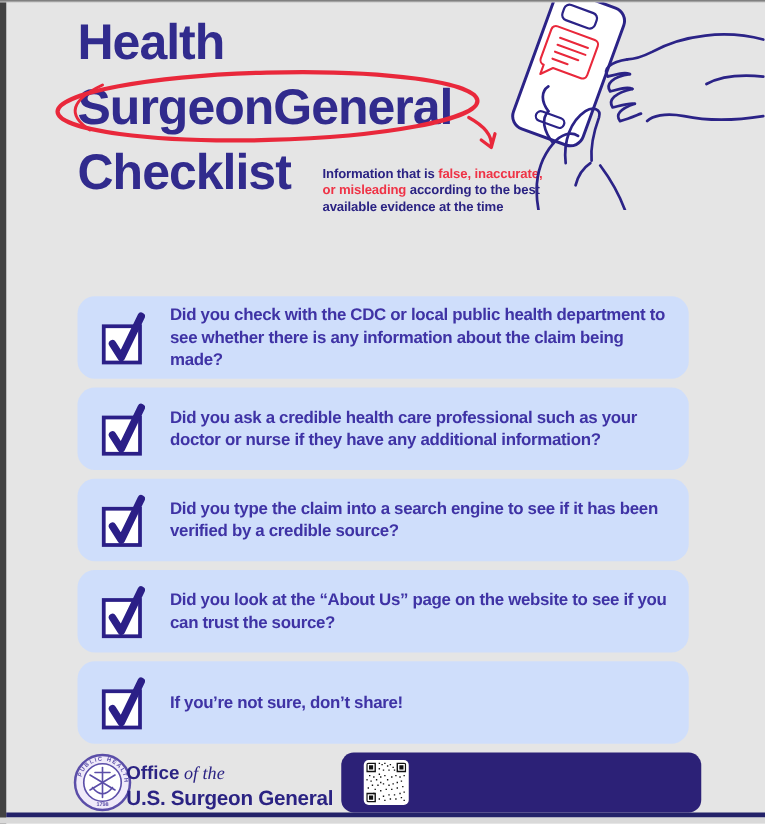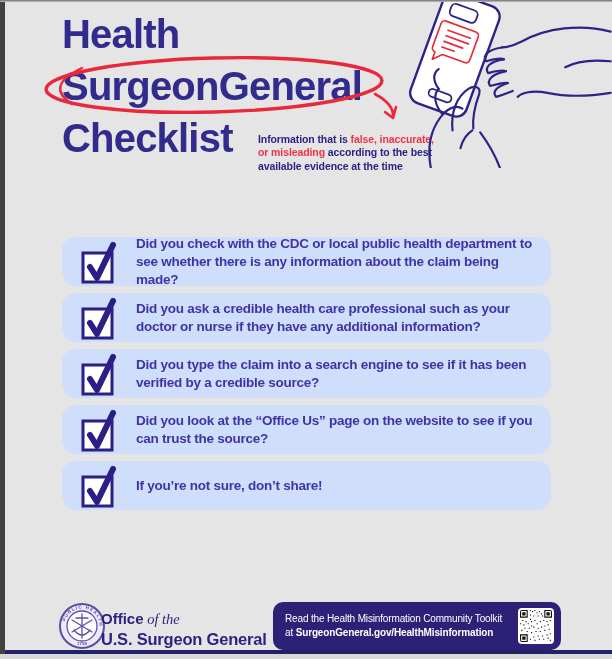--- a/index.html
+++ b/index.html
@@ -24,21 +24,21 @@
 
   
   .phone-svg{position:absolute;left:382px;top:2px;width:230px;height:166px;}
 
   
   .intro{position:absolute;left:62px;top:188px;font-size:15px;font-weight:700;letter-spacing:-0.2px;
          line-height:19px;color:#372e97;white-space:pre-line;}
 
   
   .checklist{position:absolute;left:62px;top:237px;width:489px;display:flex;flex-direction:column;gap:7px;}
-  .item{height:49px;background:#cfdefb;border-radius:14px;display:flex;align-items:center;
+  .item{height:66px;background:#cfdefb;border-radius:14px;display:flex;align-items:center;
         padding:0 14px 0 18px;box-sizing:border-box;}
   .checkbox{width:36px;height:48px;flex:0 0 36px;margin-right:20px;}
   .item-text{font-size:13.5px;font-weight:700;letter-spacing:-0.25px;line-height:18px;
              color:#3f33a5;white-space:pre-line;}
 
   
   .seal{position:absolute;left:58px;top:602px;width:48px;height:48px;}
   .office{position:absolute;left:101px;top:610px;color:#2b2383;line-height:1.25;}
   .office .l1{font-size:15px;font-weight:700;}
   .office .l1 .ofthe{font-family:"Liberation Serif", serif;font-style:italic;font-weight:400;font-size:14.5px;}
@@ -132,21 +132,21 @@
         <path d="M10 29 L17 40 L33 7" fill="none" stroke="#2b1f87" stroke-width="6" stroke-linecap="round" stroke-linejoin="round"></path>
       </svg>
       <div class="item-text">Did you type the claim into a search engine to see if it has been
 verified by a credible source?</div>
     </div>
     <div class="item">
       <svg class="checkbox" viewBox="0 0 36 48">
         <rect x="3" y="15" width="29" height="29" fill="#ffffff" stroke="#2b1f87" stroke-width="3"></rect>
         <path d="M10 29 L17 40 L33 7" fill="none" stroke="#2b1f87" stroke-width="6" stroke-linecap="round" stroke-linejoin="round"></path>
       </svg>
-      <div class="item-text">Did you look at the “Office Us” page on the website to see if you
+      <div class="item-text">Did you look at the “About Us” page on the website to see if you
 can trust the source?</div>
     </div>
     <div class="item">
       <svg class="checkbox" viewBox="0 0 36 48">
         <rect x="3" y="15" width="29" height="29" fill="#ffffff" stroke="#2b1f87" stroke-width="3"></rect>
         <path d="M10 29 L17 40 L33 7" fill="none" stroke="#2b1f87" stroke-width="6" stroke-linecap="round" stroke-linejoin="round"></path>
       </svg>
       <div class="item-text">If you’re not sure, don’t share!</div>
     </div>
   </div>
@@ -168,24 +168,20 @@
     </text>
     <text x="24" y="43" font-size="4.4" fill="#5b4ea8" text-anchor="middle" font-family="Liberation Sans, sans-serif" font-weight="700">1798</text>
   </svg>
 
   <div class="office">
     <div class="l1"><span>Office</span><span class="ofthe"> of the</span></div>
     <div class="l2">U.S. Surgeon General</div>
   </div>
 
   <div class="toolkit">
-    <div class="toolkit-text">
-      <div class="row">Read the Health Misinformation Community Toolkit</div>
-      <div class="row"><span>at </span><b>SurgeonGeneral.gov/HealthMisinformation</b></div>
-    </div>
     <svg class="qr" viewBox="0 0 29 29">
       <rect x="0" y="0" width="29" height="29" fill="#ffffff"></rect>
       <g fill="#111111">
         <path fill-rule="evenodd" d="M0 0h7v7H0zM1 1v5h5V1zM2 2h3v3H2z"></path>
         <path fill-rule="evenodd" d="M22 0h7v7h-7zM23 1v5h5V1zM24 2h3v3h-3z"></path>
         <path fill-rule="evenodd" d="M0 22h7v7H0zM1 23v5h5v-5zM2 24h3v3H2z"></path>
         <path d="M9 0h1v1H9zM11 1h1v1h-1zM13 0h1v1h-1zM15 2h1v1h-1zM17 1h1v1h-1zM19 3h1v1h-1zM9 4h1v1H9zM12 5h1v1h-1zM16 5h1v1h-1zM20 5h1v1h-1zM9 8h1v1H9zM2 9h1v1H2zM5 10h1v1H5zM0 12h1v1H0zM3 13h1v1H3zM7 12h1v1H7zM10 10h1v1h-1zM13 9h1v1h-1zM15 12h1v1h-1zM18 10h1v1h-1zM21 9h1v1h-1zM24 10h1v1h-1zM27 9h1v1h-1zM25 13h1v1h-1zM22 14h1v1h-1zM19 15h1v1h-1zM16 16h1v1h-1zM12 15h1v1h-1zM8 16h1v1H8zM4 16h1v1H4zM1 18h1v1H1zM6 19h1v1H6zM10 20h1v1h-1zM14 19h1v1h-1zM18 19h1v1h-1zM22 18h1v1h-1zM26 17h1v1h-1zM27 21h1v1h-1zM24 22h1v1h-1zM20 23h1v1h-1zM16 23h1v1h-1zM12 24h1v1h-1zM9 26h1v1H9zM13 27h1v1h-1zM17 26h1v1h-1zM21 26h1v1h-1zM25 25h1v1h-1zM27 27h1v1h-1zM10 14h1v1h-1zM5 22h1v1H5z"></path>
       </g>
     </svg>
   </div>

